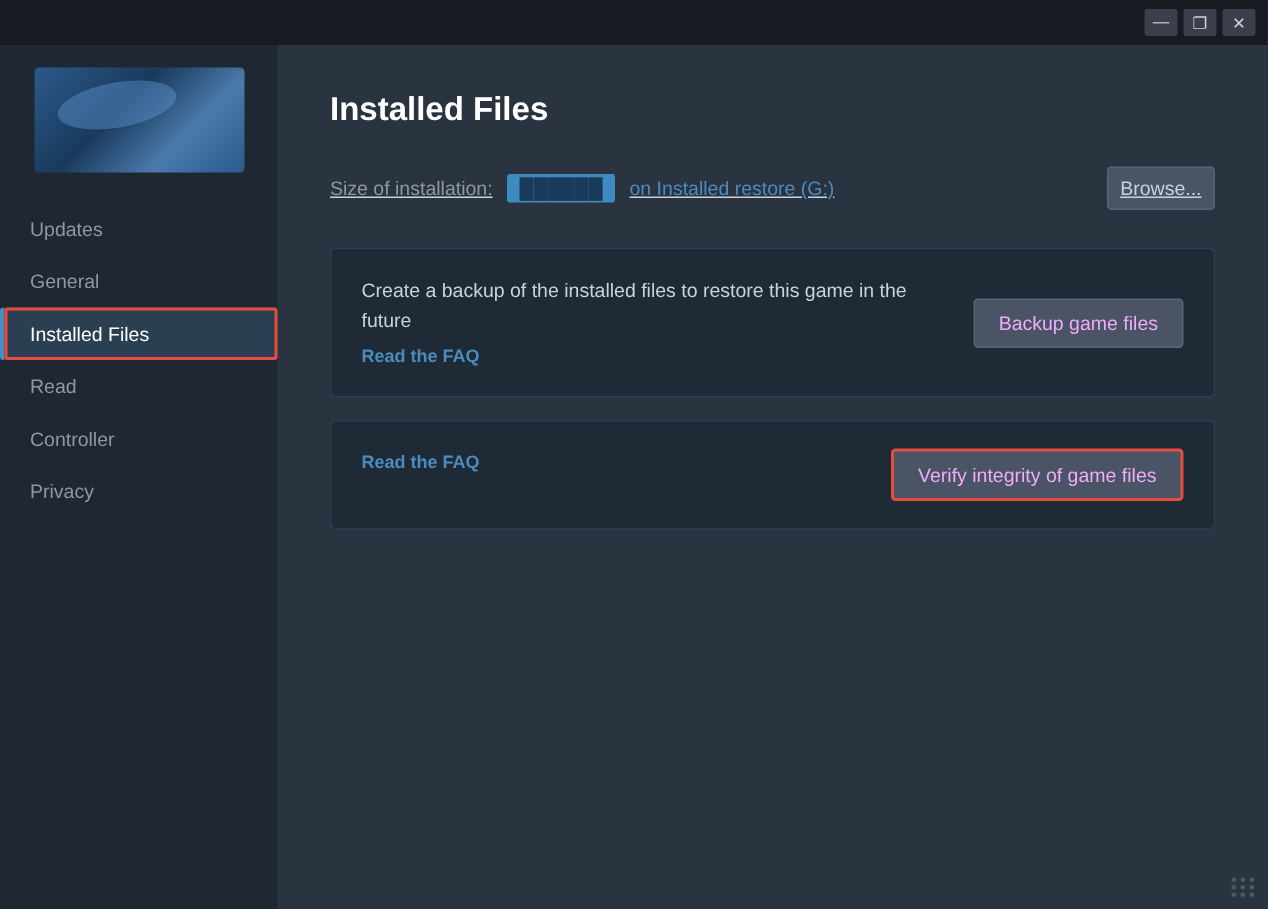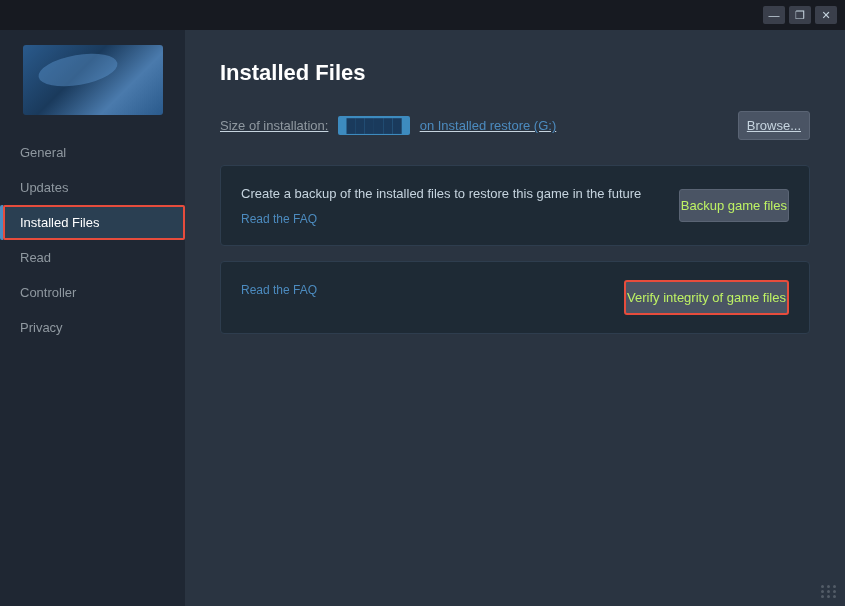--- a/index.html
+++ b/index.html
@@ -174,27 +174,28 @@
       color: #c6d4df;
       line-height: 1.5;
       margin-bottom: 5px;
     }
 
     .section-card-faq {
       font-size: 12px;
       color: #4c8bbf;
       cursor: pointer;
       text-decoration: none;
+      font-weight: bold;
     }
 
     .section-btn {
       background: #4a5464;
       border: 1px solid #5a6474;
-      color: #bef264;
-      padding: 8px 1px;
+      color: #f0abfc;
+      padding: 8px 16px;
       font-size: 13px;
       cursor: pointer;
       border-radius: 3px;
       white-space: nowrap;
       flex-shrink: 0;
       align-self: center;
       text-align: center;
     }
 
     .section-btn.highlighted {
@@ -241,24 +242,24 @@
   <button class="title-bar-btn">❐</button>
   <button class="title-bar-btn close">✕</button>
 </div>
 
 <div class="main-layout">
 
   <div class="sidebar">
     <div class="sidebar-game-thumb"></div>
     <nav class="sidebar-nav">
       <div class="nav-item">
+        <span>Updates</span>
+      </div>
+      <div class="nav-item">
         <span>General</span>
-      </div>
-      <div class="nav-item">
-        <span>Updates</span>
       </div>
       <div class="nav-item active nav-item-highlight">
         <span>Installed Files</span>
       </div>
       <div class="nav-item">
         <span>Read</span>
       </div>
       <div class="nav-item">
         <span>Controller</span>
       </div>

